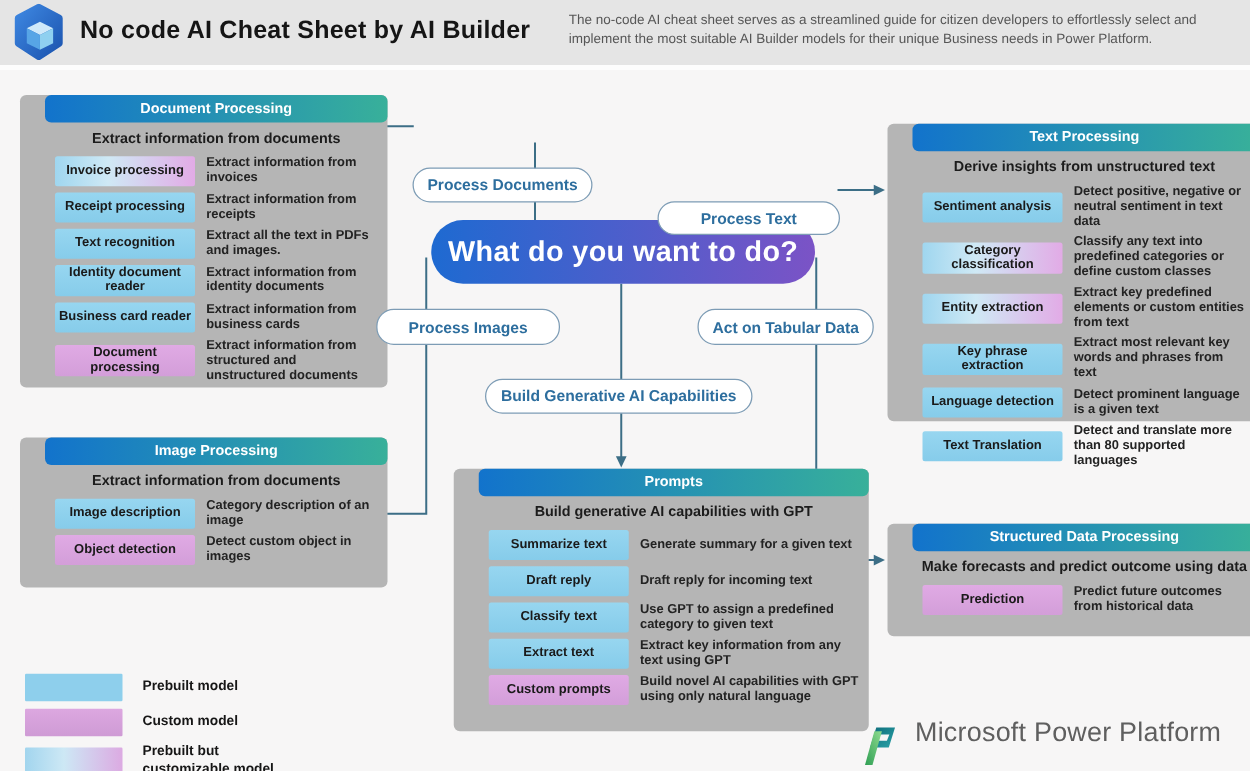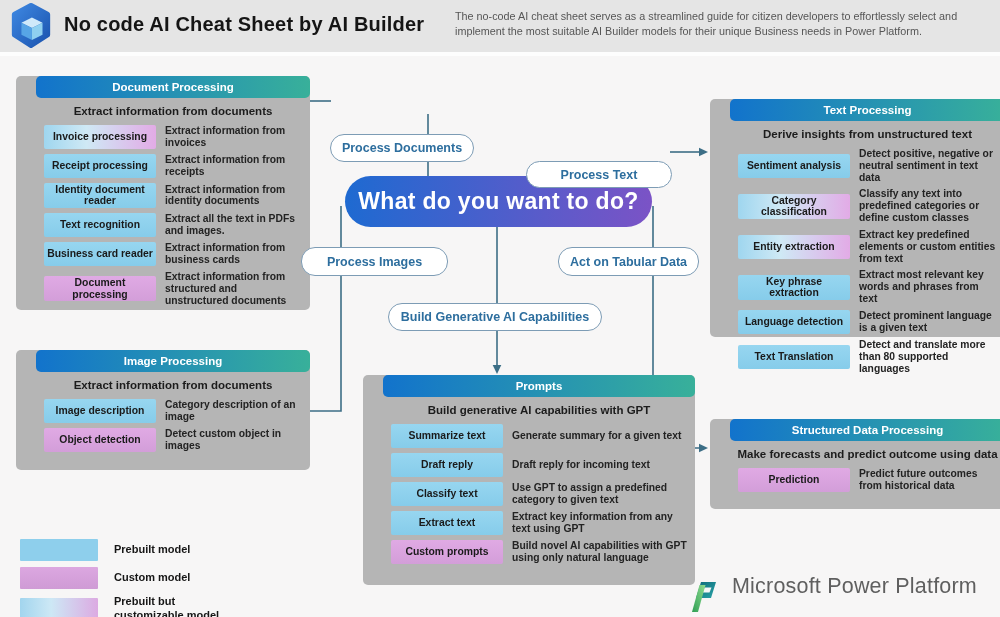--- a/index.html
+++ b/index.html
@@ -112,26 +112,26 @@
     <div class="panel-sub">Extract information from documents</div>
     <div class="m-row">
       <div class="chip" data-type="customizable">Invoice processing</div>
       <div class="m-desc">Extract information from invoices</div>
     </div>
     <div class="m-row">
       <div class="chip" data-type="prebuilt">Receipt processing</div>
       <div class="m-desc">Extract information from receipts</div>
     </div>
     <div class="m-row">
+      <div class="chip" data-type="prebuilt">Text recognition</div>
+      <div class="m-desc">Extract all the text in PDFs and images.</div>
+    </div>
+    <div class="m-row">
       <div class="chip" data-type="prebuilt">Identity document reader</div>
       <div class="m-desc">Extract information from identity documents</div>
-    </div>
-    <div class="m-row">
-      <div class="chip" data-type="prebuilt">Text recognition</div>
-      <div class="m-desc">Extract all the text in PDFs and images.</div>
     </div>
     <div class="m-row">
       <div class="chip" data-type="prebuilt">Business card reader</div>
       <div class="m-desc">Extract information from business cards</div>
     </div>
     <div class="m-row">
       <div class="chip" data-type="custom">Document processing</div>
       <div class="m-desc">Extract information from structured and unstructured documents</div>
     </div>
   </div>

